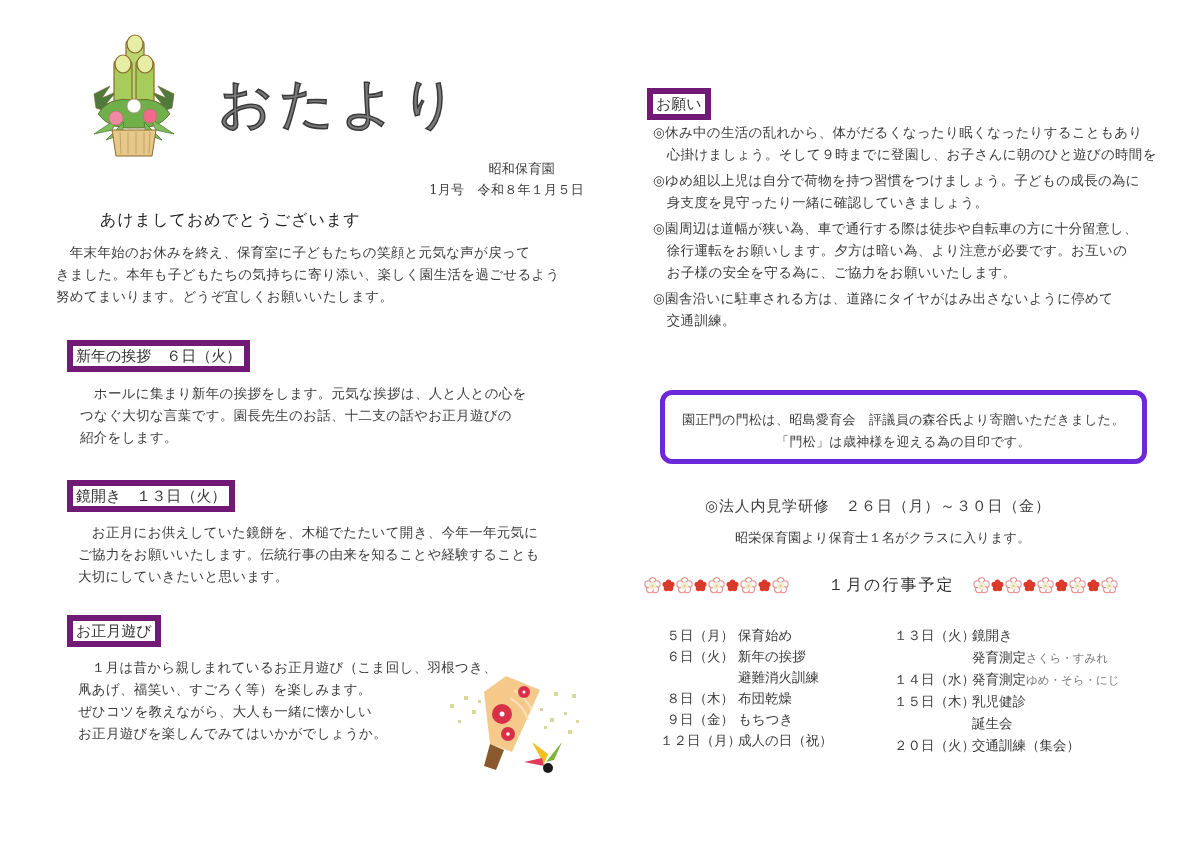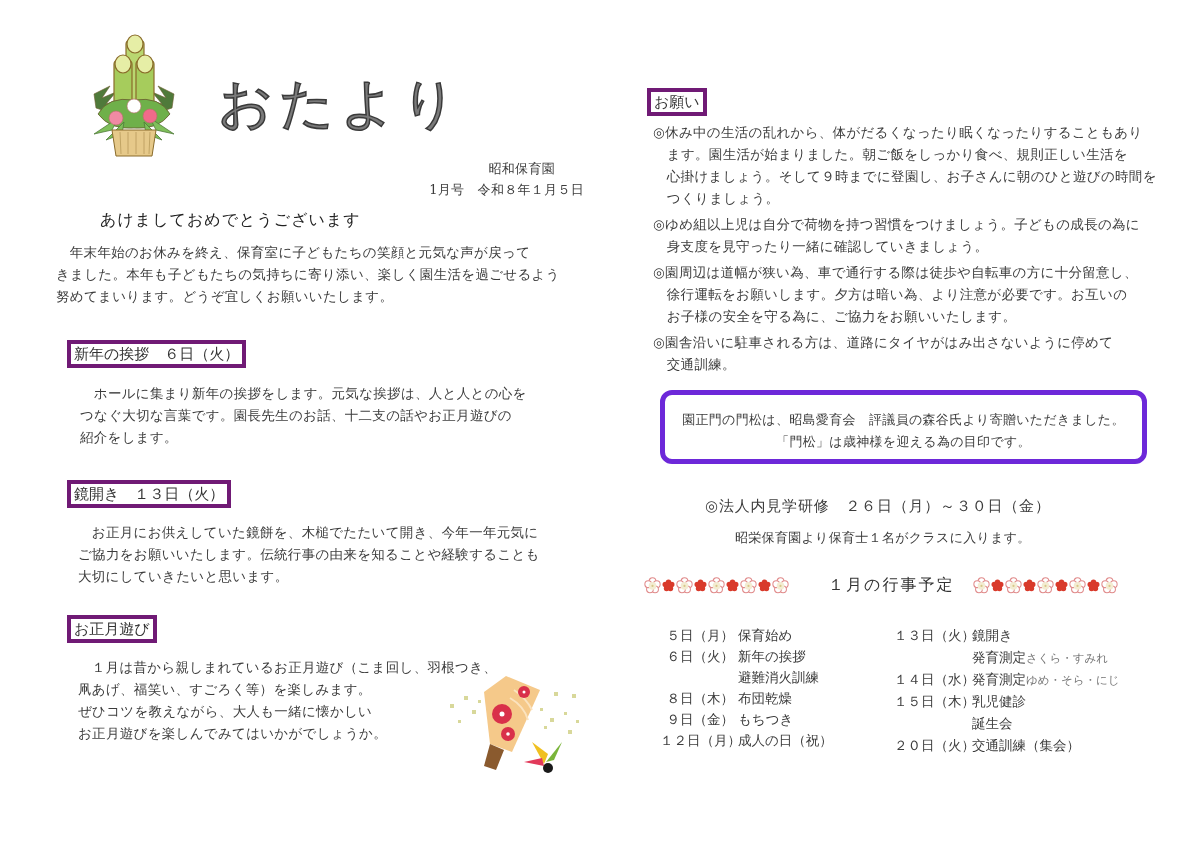--- a/index.html
+++ b/index.html
@@ -1,20 +1,20 @@
 <!DOCTYPE html>
 <html><head>
   <meta charset="utf-8">
   <style>
     * { box-sizing: border-box; margin: 0; padding: 0; }
     html, body { width: 1200px; height: 847px; background: #ffffff; overflow: hidden; }
     body { position: relative; font-family: "DejaVu Serif", "Liberation Serif", serif; color: #404040; }
     .abs { position: absolute; }
     .txt { font-size: 13.5px; line-height: 22px; color: #3c3c3c; white-space: nowrap; letter-spacing: 0.3px; }
-    .boxhead { border: 4px solid #701a75; padding: 0 3px; font-size: 15px; line-height: 20px; color: #333; white-space: nowrap; background: #fff; }
+    .boxhead { border: 6px solid #701a75; padding: 0 3px; font-size: 15px; line-height: 20px; color: #333; white-space: nowrap; background: #fff; }
     .title { font-family: "DejaVu Sans", "Liberation Sans", sans-serif; font-size: 54px; color: #7a7a7a; letter-spacing: 6px;
              -webkit-text-stroke: 1.5px #3a3a3a; font-weight: normal; }
     .notebox { border: 5px solid #6d28d9; border-radius: 12px; }
     .center { text-align: center; }
     .sched-row { display: flex; font-size: 13.5px; line-height: 21px; color: #3c3c3c; white-space: nowrap; }
     .sched-date { width: 78px; text-align: right; padding-right: 4px; }
     .sched-ev .sub { font-size: 11.5px; color: #777; }
     .flowers { display: flex; align-items: center; gap: 1px; }
   </style>
 </head>
@@ -137,23 +137,21 @@
     <path d="M102 92 L118 72 L110 90 Z" fill="#7ab53a"></path>
     <path d="M100 96 L80 92 L98 88 Z" fill="#e23a5a"></path>
     <circle cx="104" cy="98" r="5" fill="#1a1a1a"></circle>
   </svg>
 </div>
 
 <div class="abs boxhead" style="left:647px; top:88px;">お願い</div>
 <div class="abs" style="left:653px; top:121px;">
   <div style="margin-bottom:4px;">
     <div class="txt">◎休み中の生活の乱れから、体がだるくなったり眠くなったりすることもあり</div>
-    <div class="txt">　ます。園生活が始まりました。朝ご飯をしっかり食べ、規則正しい生活を</div>
     <div class="txt">　心掛けましょう。そして９時までに登園し、お子さんに朝のひと遊びの時間を</div>
-    <div class="txt">　つくりましょう。</div>
   </div>
   <div style="margin-bottom:4px;">
     <div class="txt">◎ゆめ組以上児は自分で荷物を持つ習慣をつけましょう。子どもの成長の為に</div>
     <div class="txt">　身支度を見守ったり一緒に確認していきましょう。</div>
   </div>
   <div style="margin-bottom:4px;">
     <div class="txt">◎園周辺は道幅が狭い為、車で通行する際は徒歩や自転車の方に十分留意し、</div>
     <div class="txt">　徐行運転をお願いします。夕方は暗い為、より注意が必要です。お互いの</div>
     <div class="txt">　お子様の安全を守る為に、ご協力をお願いいたします。</div>
   </div>

